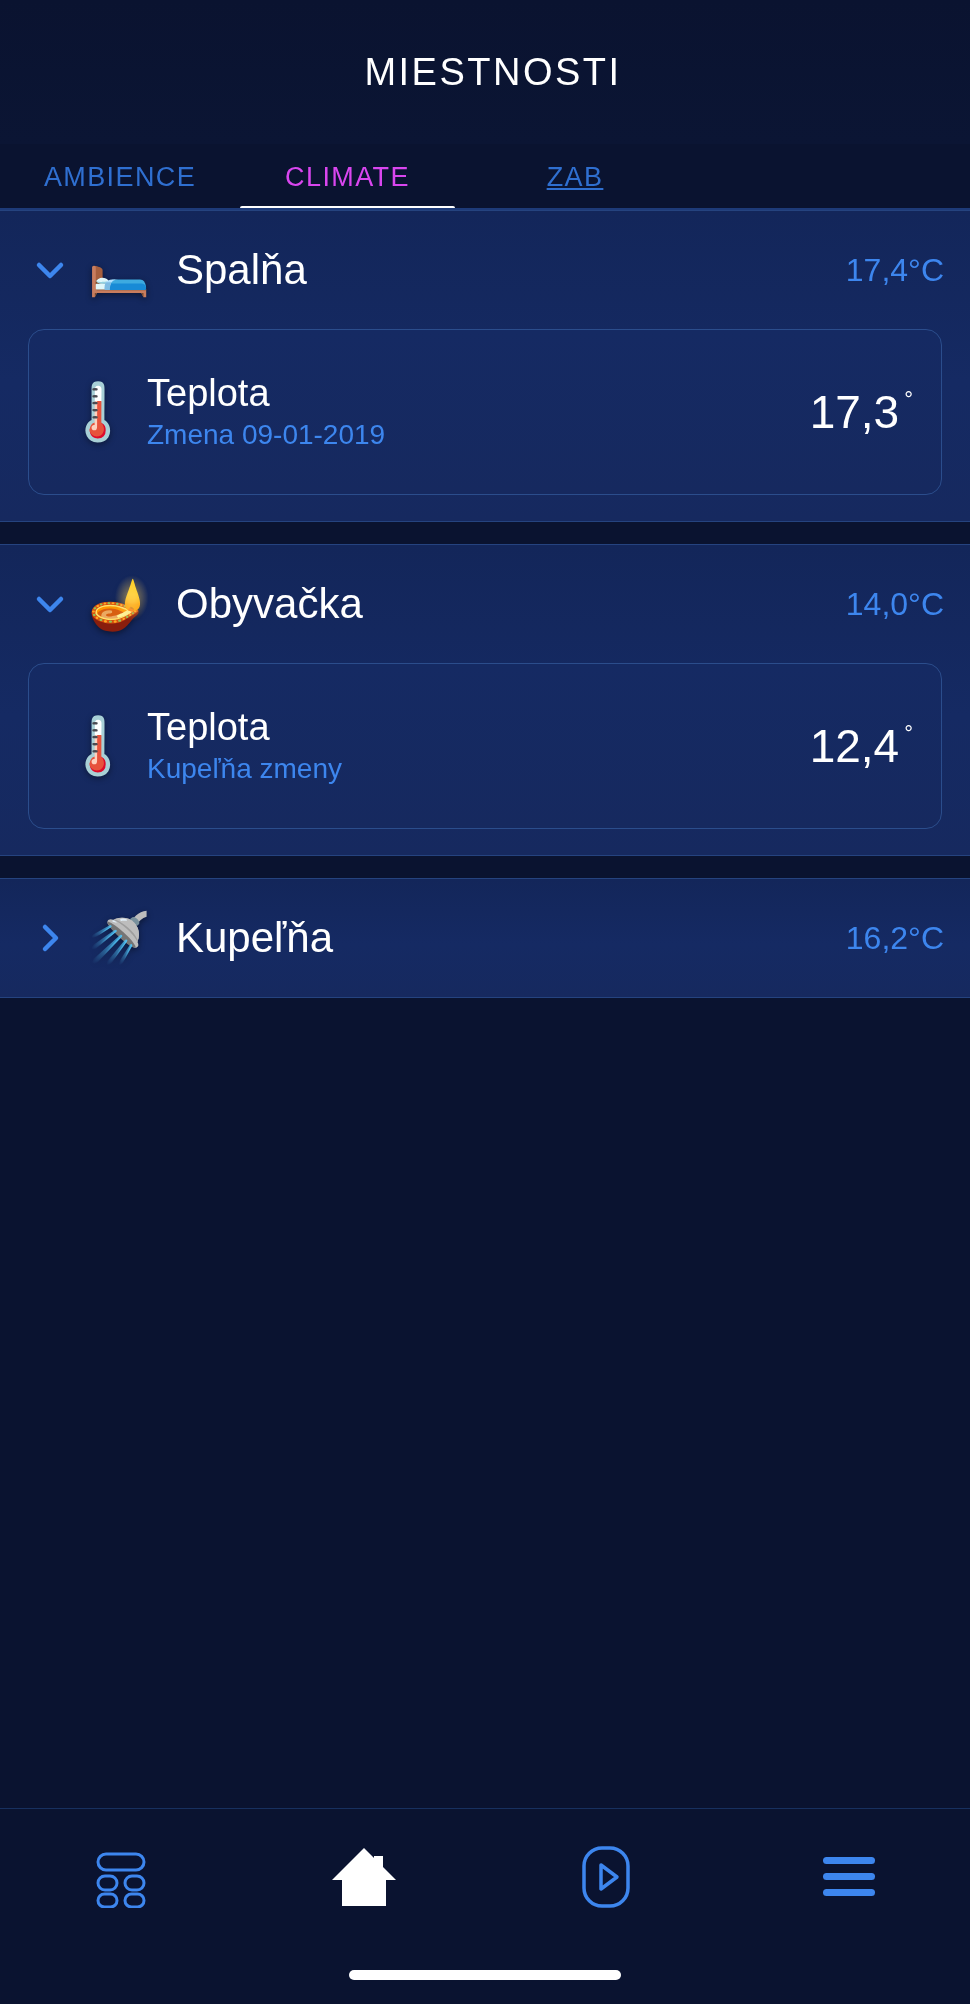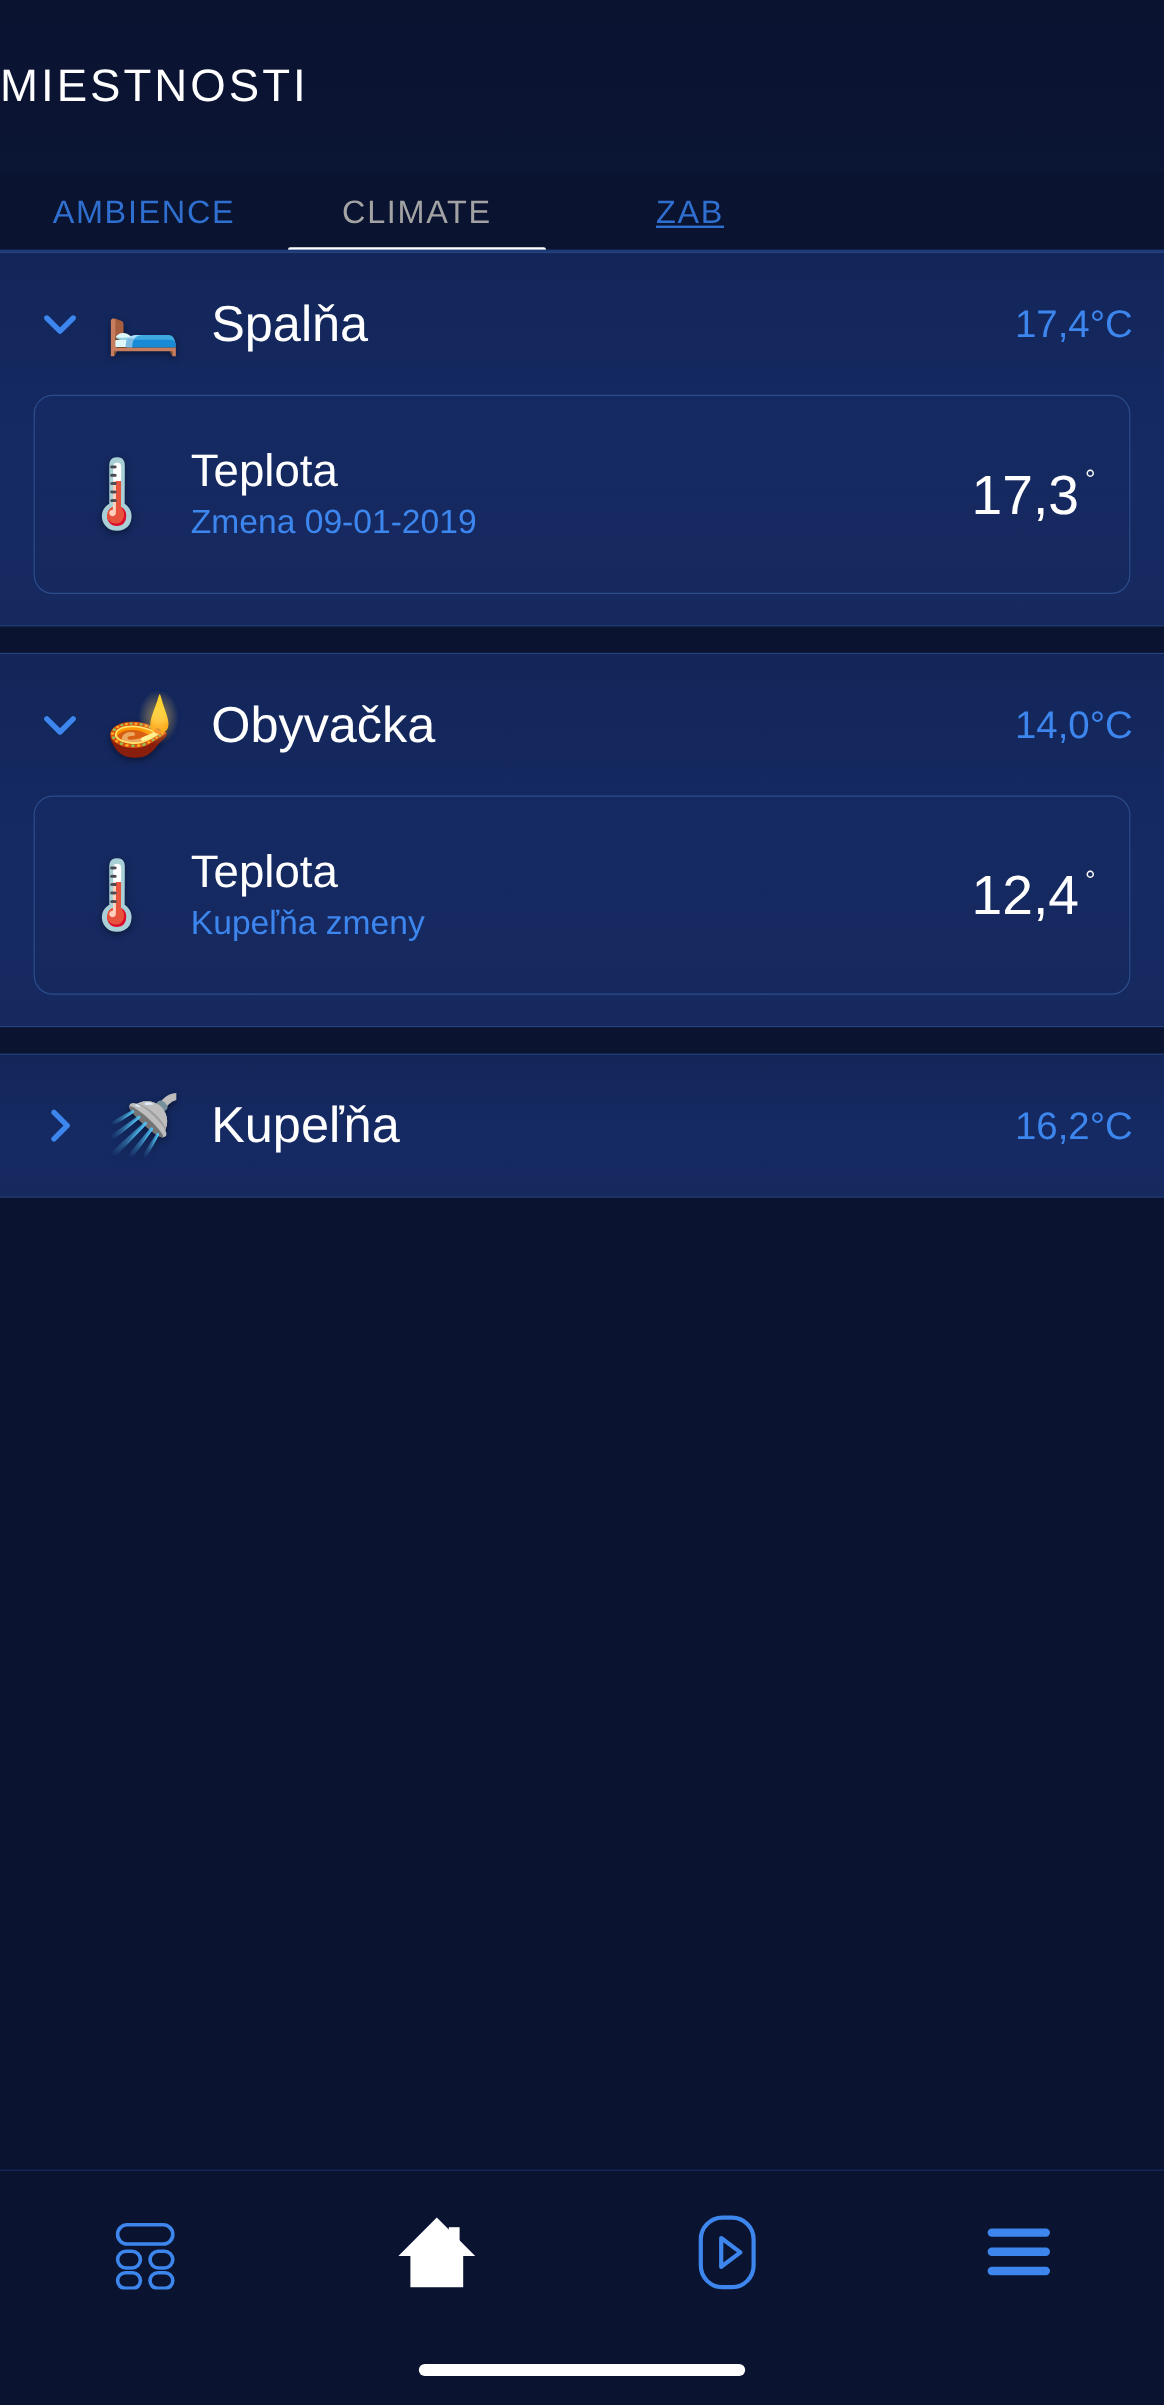--- a/index.html
+++ b/index.html
@@ -8,22 +8,23 @@
     background:#0a1330;
     font-family:"Liberation Sans", sans-serif;
     overflow:hidden;
     position:relative;
   }
 
   
   .header {
     height:144px;
     background:linear-gradient(180deg,#0a1330 0%,#0b1534 100%);
-    display:flex; align-items:center; 
-    position:relative;
+    display:flex; align-items:center; justify-content:center;
+    position:relative;
+    padding-left:16px;
   }
   .page-title {
     color:#ffffff;
     font-size:38px;
     letter-spacing:2.5px;
     font-weight:400;
   }
 
   
   .tabbar {
@@ -42,21 +43,21 @@
     justify-content:center;
     font-size:27px;
     letter-spacing:1.4px;
     color:#2f6fd0;
     position:relative;
   }
   .tab.t0 { width:240px; }
   .tab.t1 { width:215px; }
   .tab.t2 { width:217px; }
   .tab.t3 { width:240px;text-decoration:underline; }
-  .tab.active { color:#a3a3a3; }
+  .tab.active { color:#d946ef; }
   .tab.active::after {
     content:"";
     position:absolute;
     left:0; right:0; bottom:0;
     height:4px;
     background:#ffffff;
     border-radius:2px;
   }
   .tabrule {
     position:absolute;
@@ -125,21 +126,21 @@
   .device-emoji {
     font-size:56px;
     line-height:1;
     width:86px;
     flex:0 0 86px;
     text-align:center;
     filter:drop-shadow(0 2px 3px rgba(0,0,0,.4));
   }
   .device-text {
     flex:1 1 auto;
-    margin-left:18px;
+    margin-left:6px;
     display:flex;
     flex-direction:column;
     justify-content:center;
     gap:6px;
   }
   .device-title { color:#ffffff; font-size:38px; line-height:1.05; }
   .device-sub   { color:#3d86ee; font-size:28px; line-height:1.05; }
   .device-value {
     color:#ffffff;
     font-size:46px;

